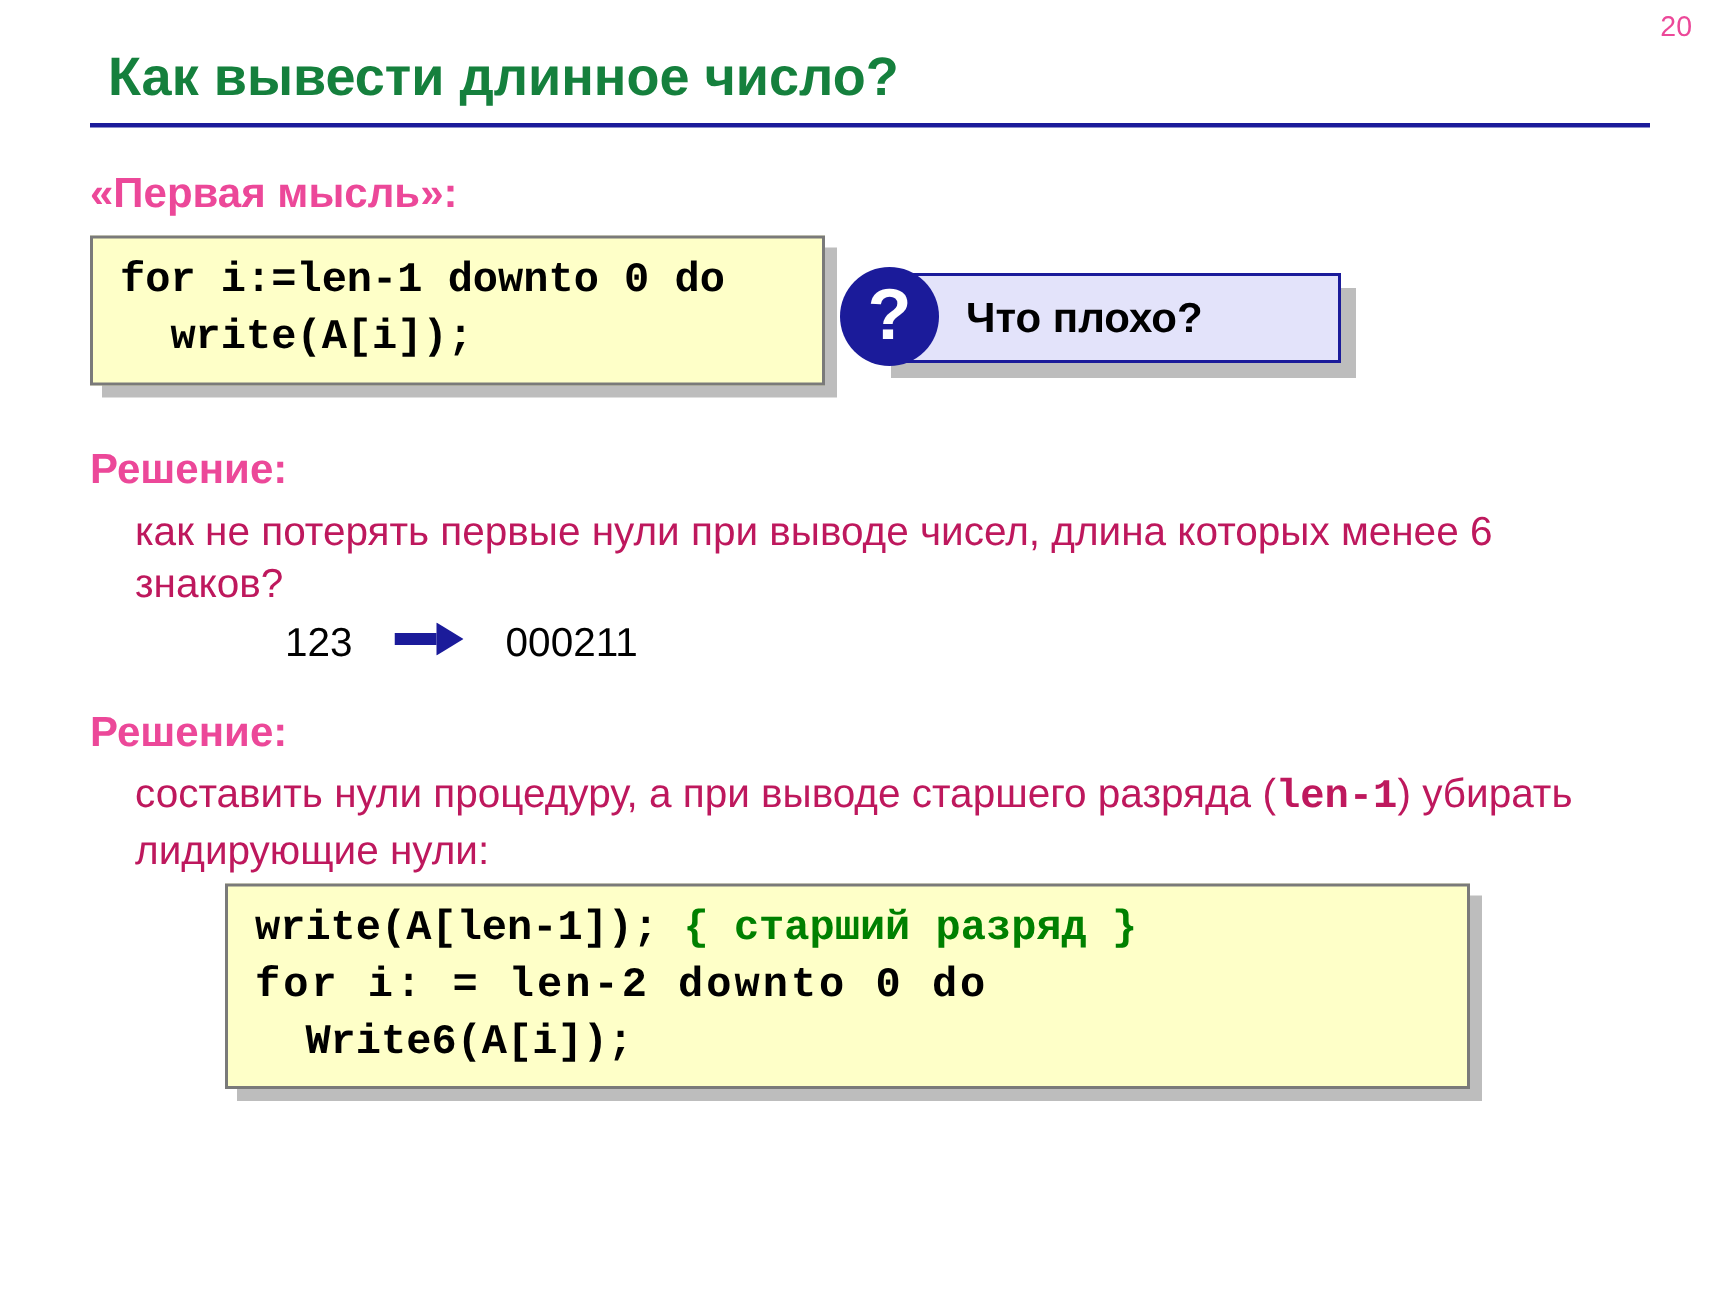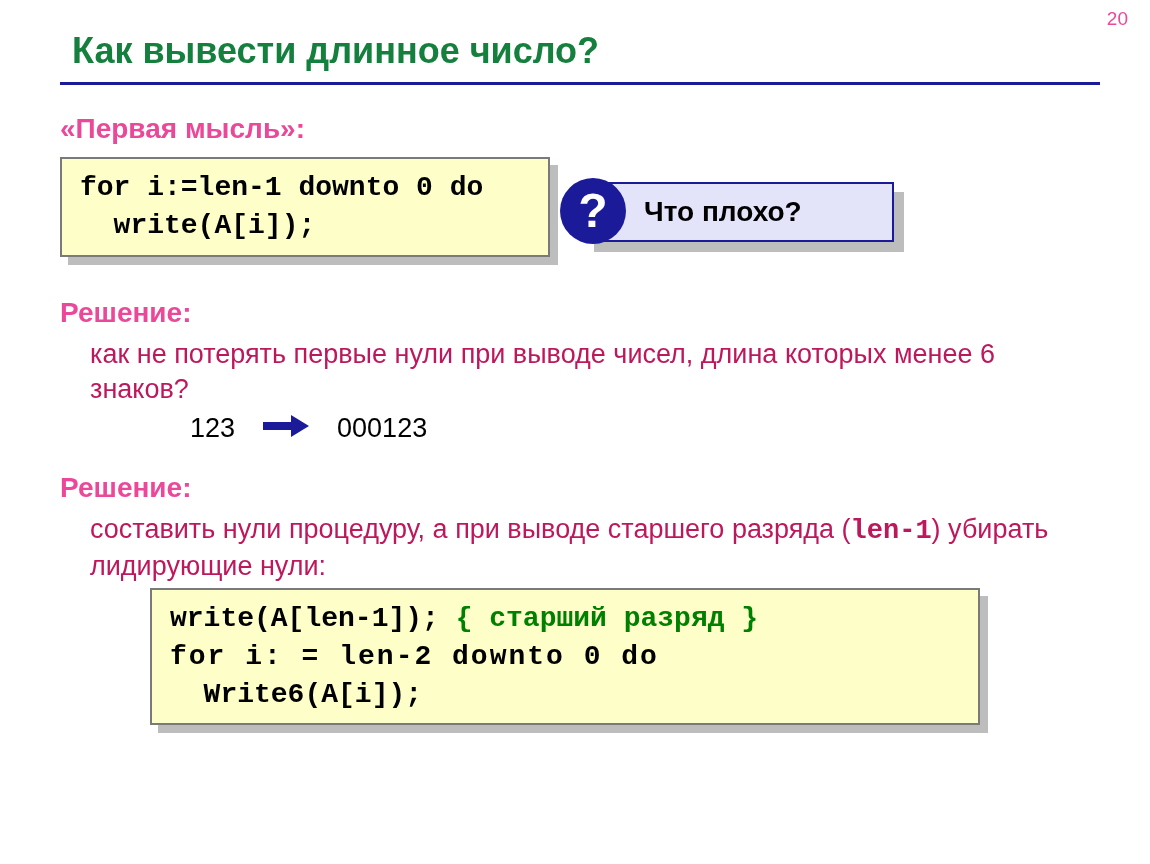--- a/index.html
+++ b/index.html
@@ -161,21 +161,21 @@
   <div class="body-text">как не потерять первые нули при выводе чисел, длина которых менее 6 знаков?</div>
 
   <div class="example-row">
     <span>123</span>
     <span class="arrow-svg">
       <svg width="46" height="22" viewBox="0 0 46 22">
         <rect x="0" y="7" width="28" height="8" fill="#1b1b9a"></rect>
         <polygon points="28,0 46,11 28,22" fill="#1b1b9a"></polygon>
       </svg>
     </span>
-    <span>000123</span>
+    <span>000211</span>
   </div>
 
   <div class="section-label">Решение:</div>
   <div class="body-text">
     <span>составить нули процедуру, а при выводе старшего разряда (</span><span class="mono">len-1</span><span>) убирать лидирующие нули:</span>
   </div>
 
   <div class="codebox cb2">
     <div class="shadow"></div>
     <div class="inner"><span>write(A[len-1]); </span><span class="comment-green">{ старший разряд }</span>

